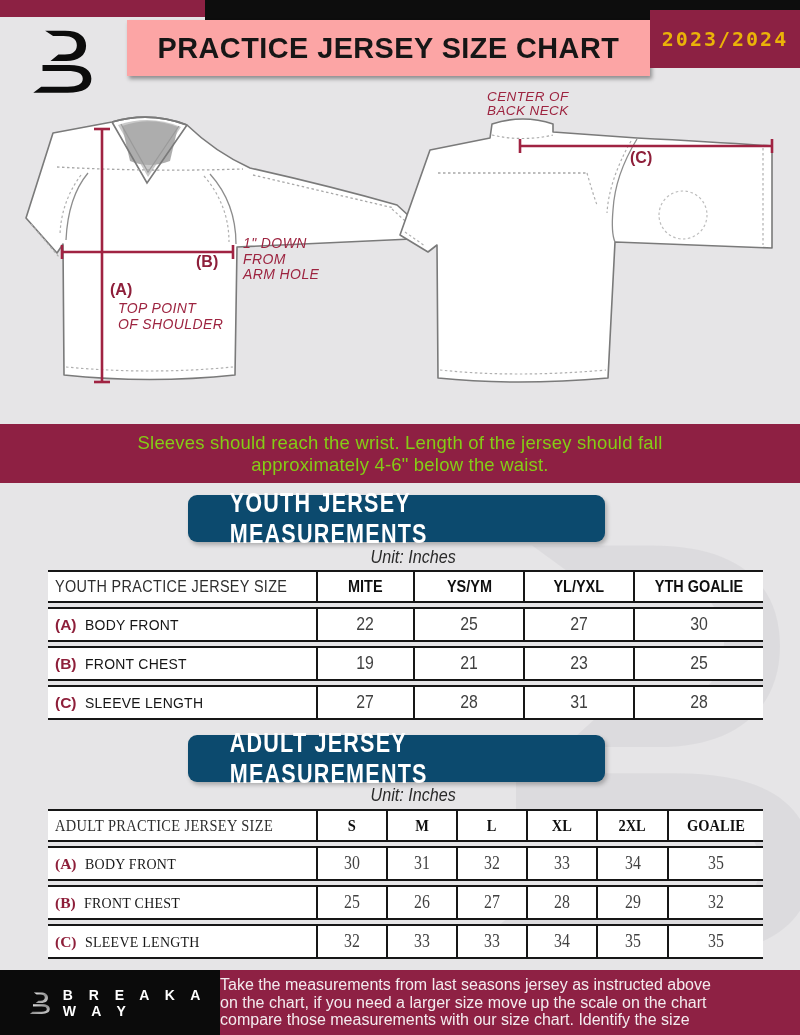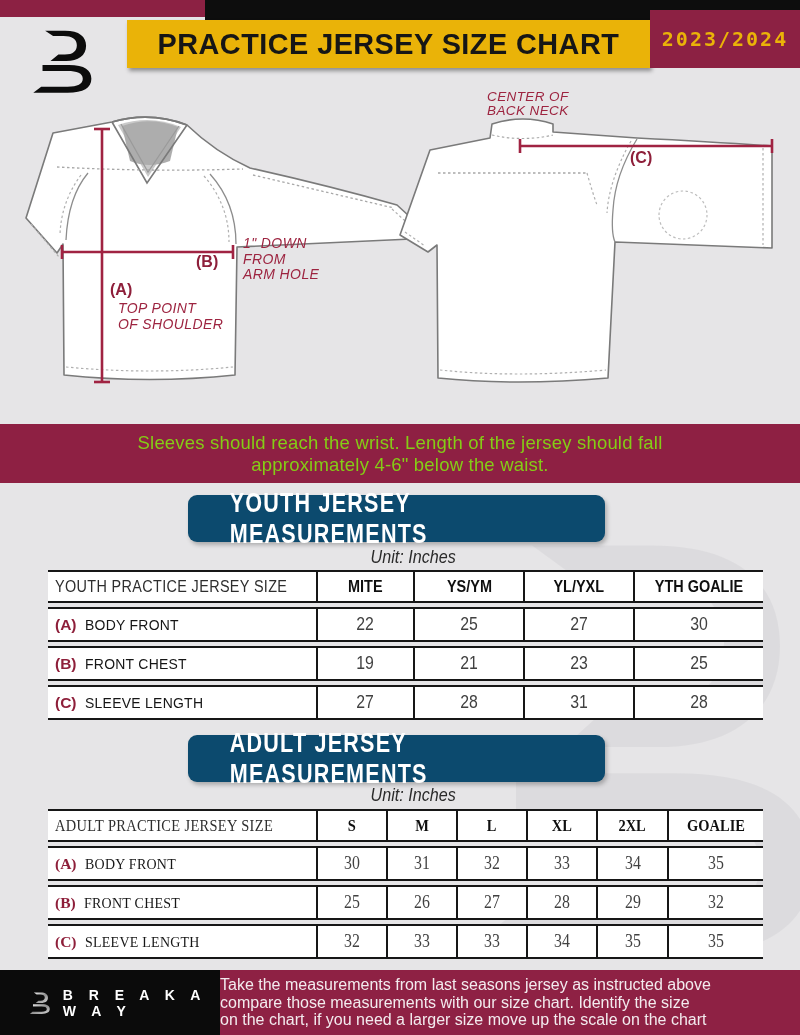--- a/index.html
+++ b/index.html
@@ -6,21 +6,21 @@
   .page{position:relative;width:800px;height:1035px;background:#e6e5e7;overflow:hidden;
         font-family:"Liberation Sans",sans-serif;color:#1a1a1a;}
   .abs{position:absolute;}
   .cx{display:inline-block;transform:scaleX(0.85);transform-origin:center;white-space:nowrap;}
   .cx9{display:inline-block;transform:scaleX(0.9);transform-origin:left center;white-space:nowrap;}
   .cxc{display:inline-block;transform:scaleX(0.88);transform-origin:center;white-space:nowrap;}
 
   
   .strip-maroon{left:0;top:0;width:205px;height:17px;background:#8C2143;}
   .strip-black{left:205px;top:0;width:595px;height:20px;background:#0D0D0D;}
-  .title-box{left:127px;top:20px;width:523px;height:48px;background:#eab308;
+  .title-box{left:127px;top:20px;width:523px;height:56px;background:#fca5a5;
              box-shadow:2px 3px 4px rgba(0,0,0,.38);display:flex;align-items:center;justify-content:center;}
   .title-box .t{font-size:30px;font-weight:bold;letter-spacing:.5px;color:#161616;
                 display:inline-block;transform:scaleX(.96);}
   .year-box{left:650px;top:10px;width:150px;height:58px;background:#8C2143;
             display:flex;align-items:center;justify-content:center;}
   .year-box .t{font-family:"DejaVu Sans Mono",monospace;font-size:20px;font-weight:bold;
                color:#eab308;letter-spacing:2px;}
 
   
   .note{color:#9d2440;font-style:italic;font-size:14px;line-height:15.5px;letter-spacing:.4px;}
@@ -363,17 +363,17 @@
           <stop offset="1" stop-color="#d8d8d8"></stop>
         </linearGradient>
       </defs>
       <path fill="url(#silver)" d="M26,4 L56,4 C78,4 88,13 88,27 C88,42 76,50 58,50 L34,50 L46,40 L56,40 C68,40 74,35 74,26 C74,16 66,12 54,12 L38,12 Z"></path>
       <path fill="url(#silver)" d="M22,56 L62,56 C86,56 96,64 96,77 C96,91 84,98 60,98 L8,98 L20,89 L60,89 C75,89 83,85 83,77 C83,68 74,65 60,65 L22,65 Z"></path>
     </svg>
     <span class="brand">B R E A K A W A Y</span>
   </div>
   <div class="abs foot-maroon">
     <div>Take the measurements from last seasons jersey as instructed above</div>
+    <div>on the chart, if you need a larger size move up the scale on the chart</div>
     <div>compare those measurements  with our size chart. Identify the size</div>
-    <div>on the chart, if you need a larger size move up the scale on the chart</div>
   </div>
 
 </div>
 
 </body></html>

